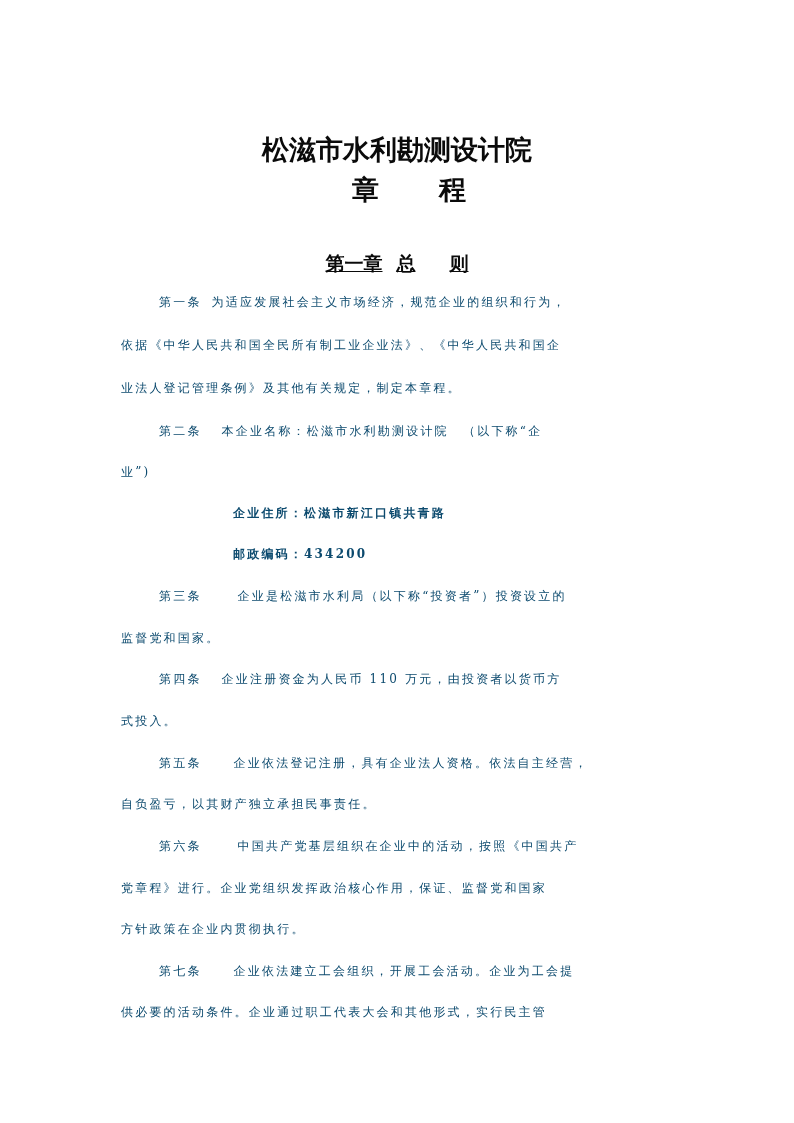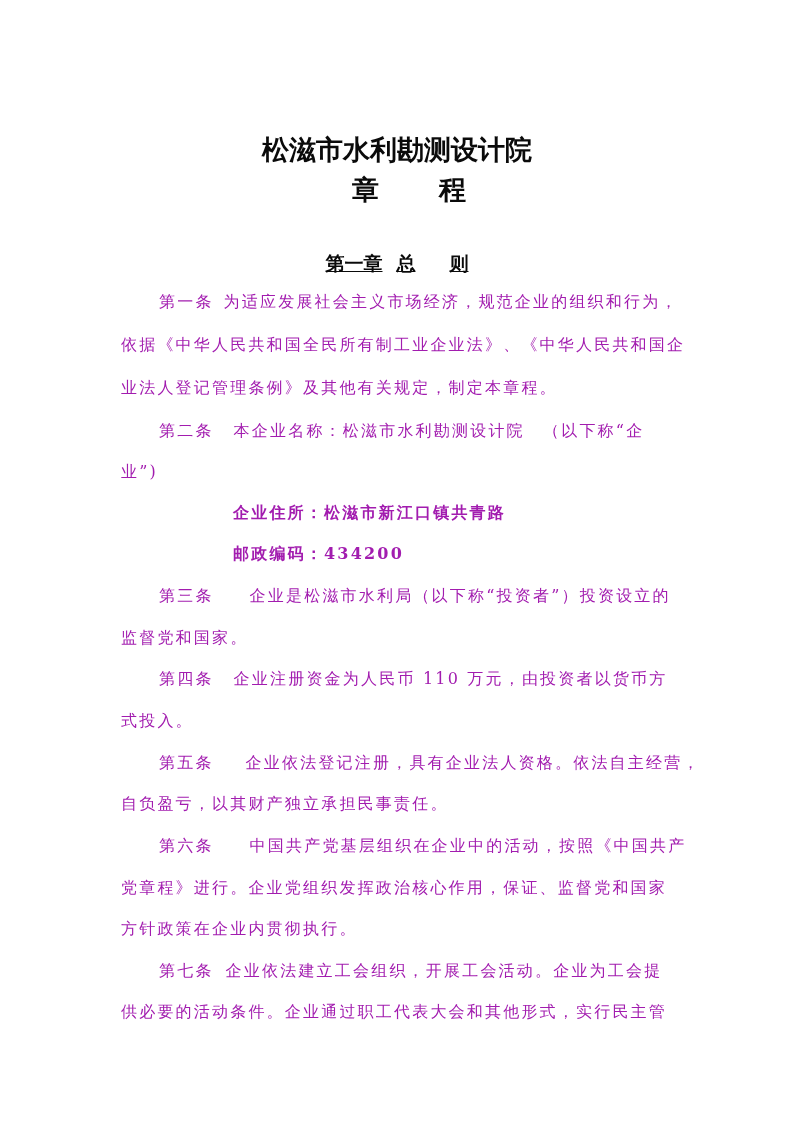--- a/index.html
+++ b/index.html
@@ -9,22 +9,22 @@
       font-family: "DejaVu Sans", sans-serif; font-weight: bold; color: #0a0a0a;
     }
     .t1 { top: 132px; font-size: 27px; letter-spacing: 0px; }
     .t2 { top: 172px; font-size: 27px; padding-left: 12px; }
     .t2 span.gap { display: inline-block; width: 60px; }
     .chapter { top: 251px; font-size: 19px; text-decoration: underline; }
     .chapter span.gap1 { display: inline-block; width: 14px; }
     .chapter span.gap2 { display: inline-block; width: 34px; }
     .line {
       position: absolute; left: 121px; width: 560px;
-      font-family: "DejaVu Serif", serif; font-size: 16px; line-height: 22px;
-      white-space: nowrap; color: #a21caf; letter-spacing: 2.2px;
+      font-family: "DejaVu Serif", serif; font-size: 12px; line-height: 22px;
+      white-space: nowrap; color: #0c4a6e; letter-spacing: 2.2px;
     }
     .ind { left: 159px; }
     .ind2 { left: 233px; font-weight: bold; }
     .art { margin-right: 10px; }
   </style>
 </head>
 <body>
 
 <div>
   <div class="title t1">松滋市水利勘测设计院</div>
@@ -50,15 +50,15 @@
   <div class="line ind" style="top:668px"><span class="art" style="margin-right:20px">第四条</span><span>企业注册资金为人民币 110 万元，由投资者以货币方</span></div>
   <div class="line" style="top:710px">式投入。</div>
 
   <div class="line ind" style="top:752px"><span class="art" style="margin-right:32px">第五条</span><span>企业依法登记注册，具有企业法人资格。依法自主经营，</span></div>
   <div class="line" style="top:793px">自负盈亏，以其财产独立承担民事责任。</div>
 
   <div class="line ind" style="top:835px"><span class="art" style="margin-right:36px">第六条</span><span>中国共产党基层组织在企业中的活动，按照《中国共产</span></div>
   <div class="line" style="top:877px">党章程》进行。企业党组织发挥政治核心作用，保证、监督党和国家</div>
   <div class="line" style="top:918px">方针政策在企业内贯彻执行。</div>
 
-  <div class="line ind" style="top:960px"><span class="art" style="margin-right:12px">第七条</span><span>企业依法建立工会组织，开展工会活动。企业为工会提</span></div>
+  <div class="line ind" style="top:960px"><span class="art" style="margin-right:32px">第七条</span><span>企业依法建立工会组织，开展工会活动。企业为工会提</span></div>
   <div class="line" style="top:1001px">供必要的活动条件。企业通过职工代表大会和其他形式，实行民主管</div>
 </div>
 
 </body></html>

